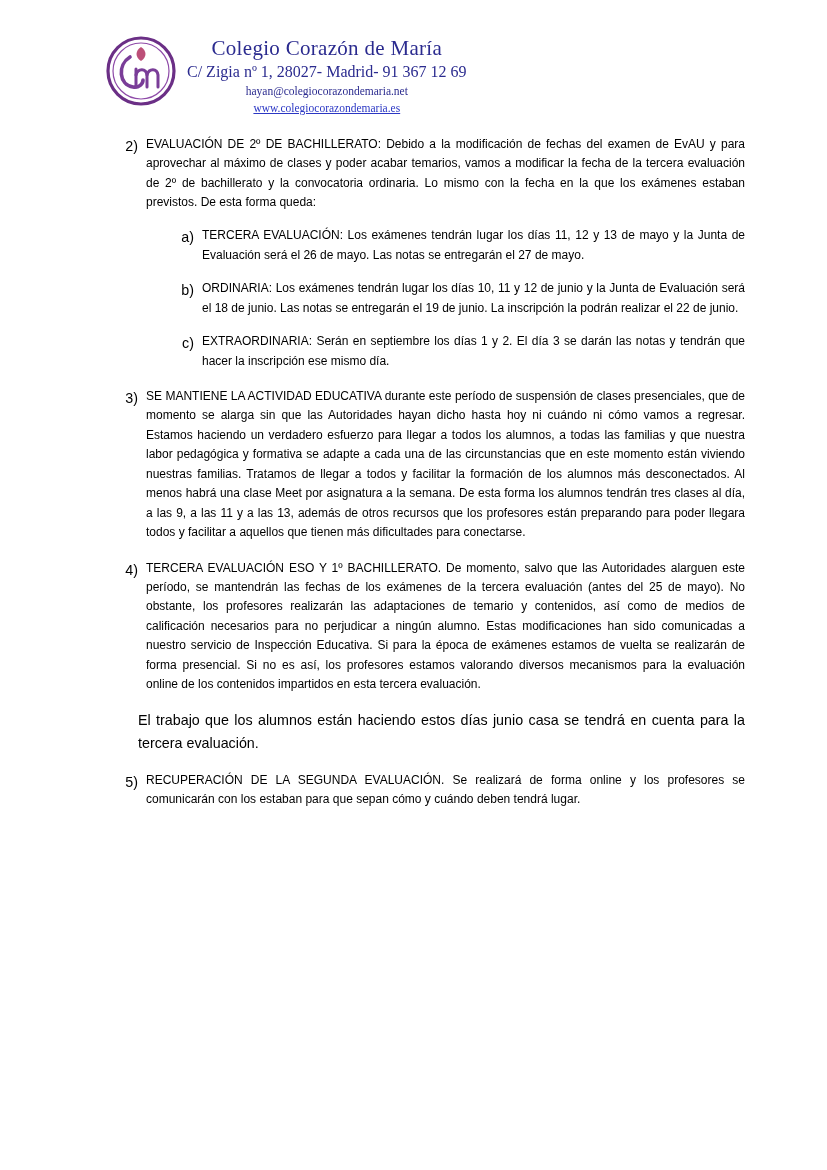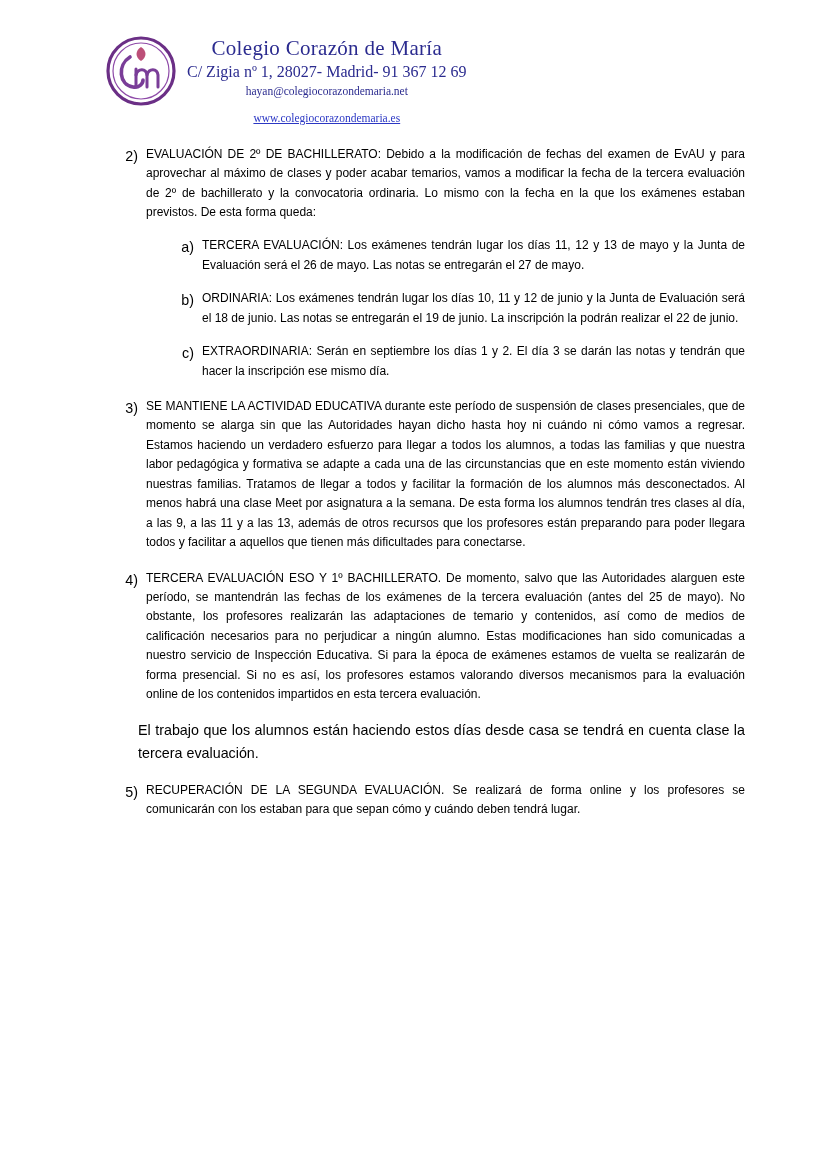--- a/index.html
+++ b/index.html
@@ -66,21 +66,20 @@
     line-height: 1.45;
     white-space: nowrap;
   }
   .lh-web {
     font-family: "Liberation Serif", serif;
     font-size: 11.5px;
     color: #2b37c4;
     text-decoration: underline;
     line-height: 1.45;
     white-space: nowrap;
-    margin-top: 10px;
   }
 
   
   .content {
     padding: 0 12px 0 38px;
   }
   .item {
     display: flex;
     margin-bottom: 13px;
   }
@@ -164,21 +163,21 @@
 
     <div class="item gap-top">
       <div class="marker">3)</div>
       <div class="body">SE MANTIENE LA ACTIVIDAD EDUCATIVA durante este período de suspensión de clases presenciales, que de momento se alarga sin que las Autoridades hayan dicho hasta hoy ni cuándo ni cómo vamos a regresar. Estamos haciendo un verdadero esfuerzo para llegar a todos los alumnos, a todas las familias y que nuestra labor pedagógica y formativa se adapte a cada una de las circunstancias que en este momento están viviendo nuestras familias. Tratamos de llegar a todos y facilitar la formación de los alumnos más desconectados. Al menos habrá una clase Meet por asignatura a la semana. De esta forma los alumnos tendrán tres clases al día, a las 9, a las 11 y a las 13, además de otros recursos que los profesores están preparando para poder llegara todos y facilitar a aquellos que tienen más dificultades para conectarse.</div>
     </div>
 
     <div class="item gap-top">
       <div class="marker">4)</div>
       <div class="body">TERCERA EVALUACIÓN ESO Y 1º BACHILLERATO. De momento, salvo que las Autoridades alarguen este período, se mantendrán las fechas de los exámenes de la tercera evaluación (antes del 25 de mayo). No obstante, los profesores realizarán las adaptaciones de temario y contenidos, así como de medios de calificación necesarios para no perjudicar a ningún alumno. Estas modificaciones han sido comunicadas a nuestro servicio de Inspección Educativa. Si para la época de exámenes estamos de vuelta se realizarán de forma presencial. Si no es así, los profesores estamos valorando diversos mecanismos para la evaluación online de los contenidos impartidos en esta tercera evaluación.</div>
     </div>
-    <div class="plain-para">El trabajo que los alumnos están haciendo estos días desde casa se tendrá en cuenta clase la tercera evaluación.</div>
+    <div class="plain-para">El trabajo que los alumnos están haciendo estos días junio casa se tendrá en cuenta para la tercera evaluación.</div>
 
     <div class="item gap-top">
       <div class="marker">5)</div>
       <div class="body">RECUPERACIÓN DE LA SEGUNDA EVALUACIÓN. Se realizará de forma online y los profesores se comunicarán con los estaban para que sepan cómo y cuándo deben tendrá lugar.</div>
     </div>
 
   </div>
 </div>
 
 </body></html>

